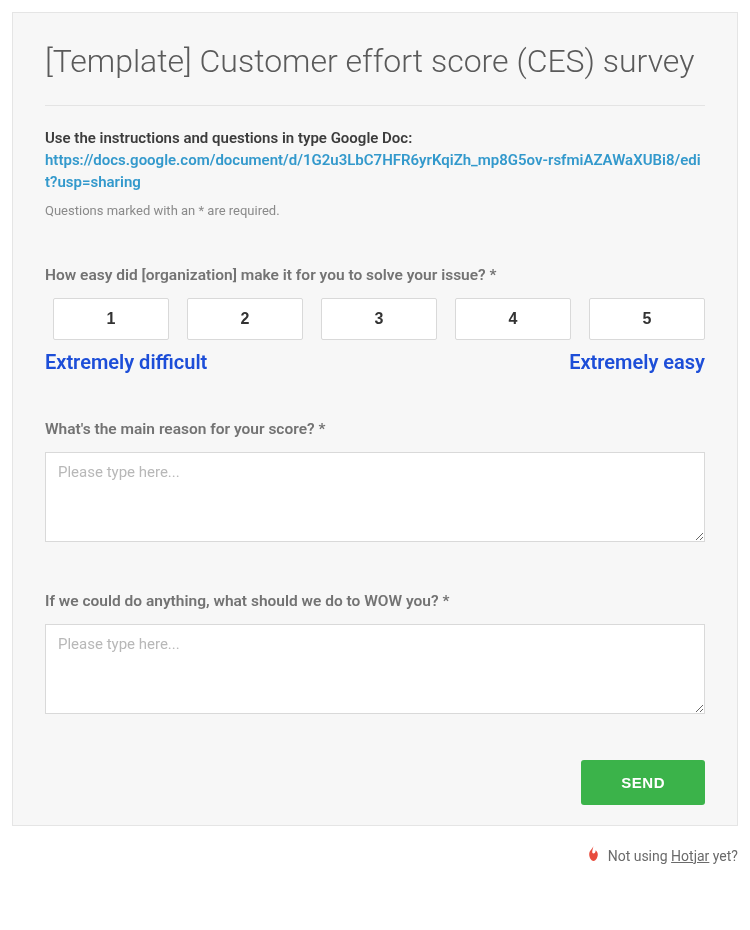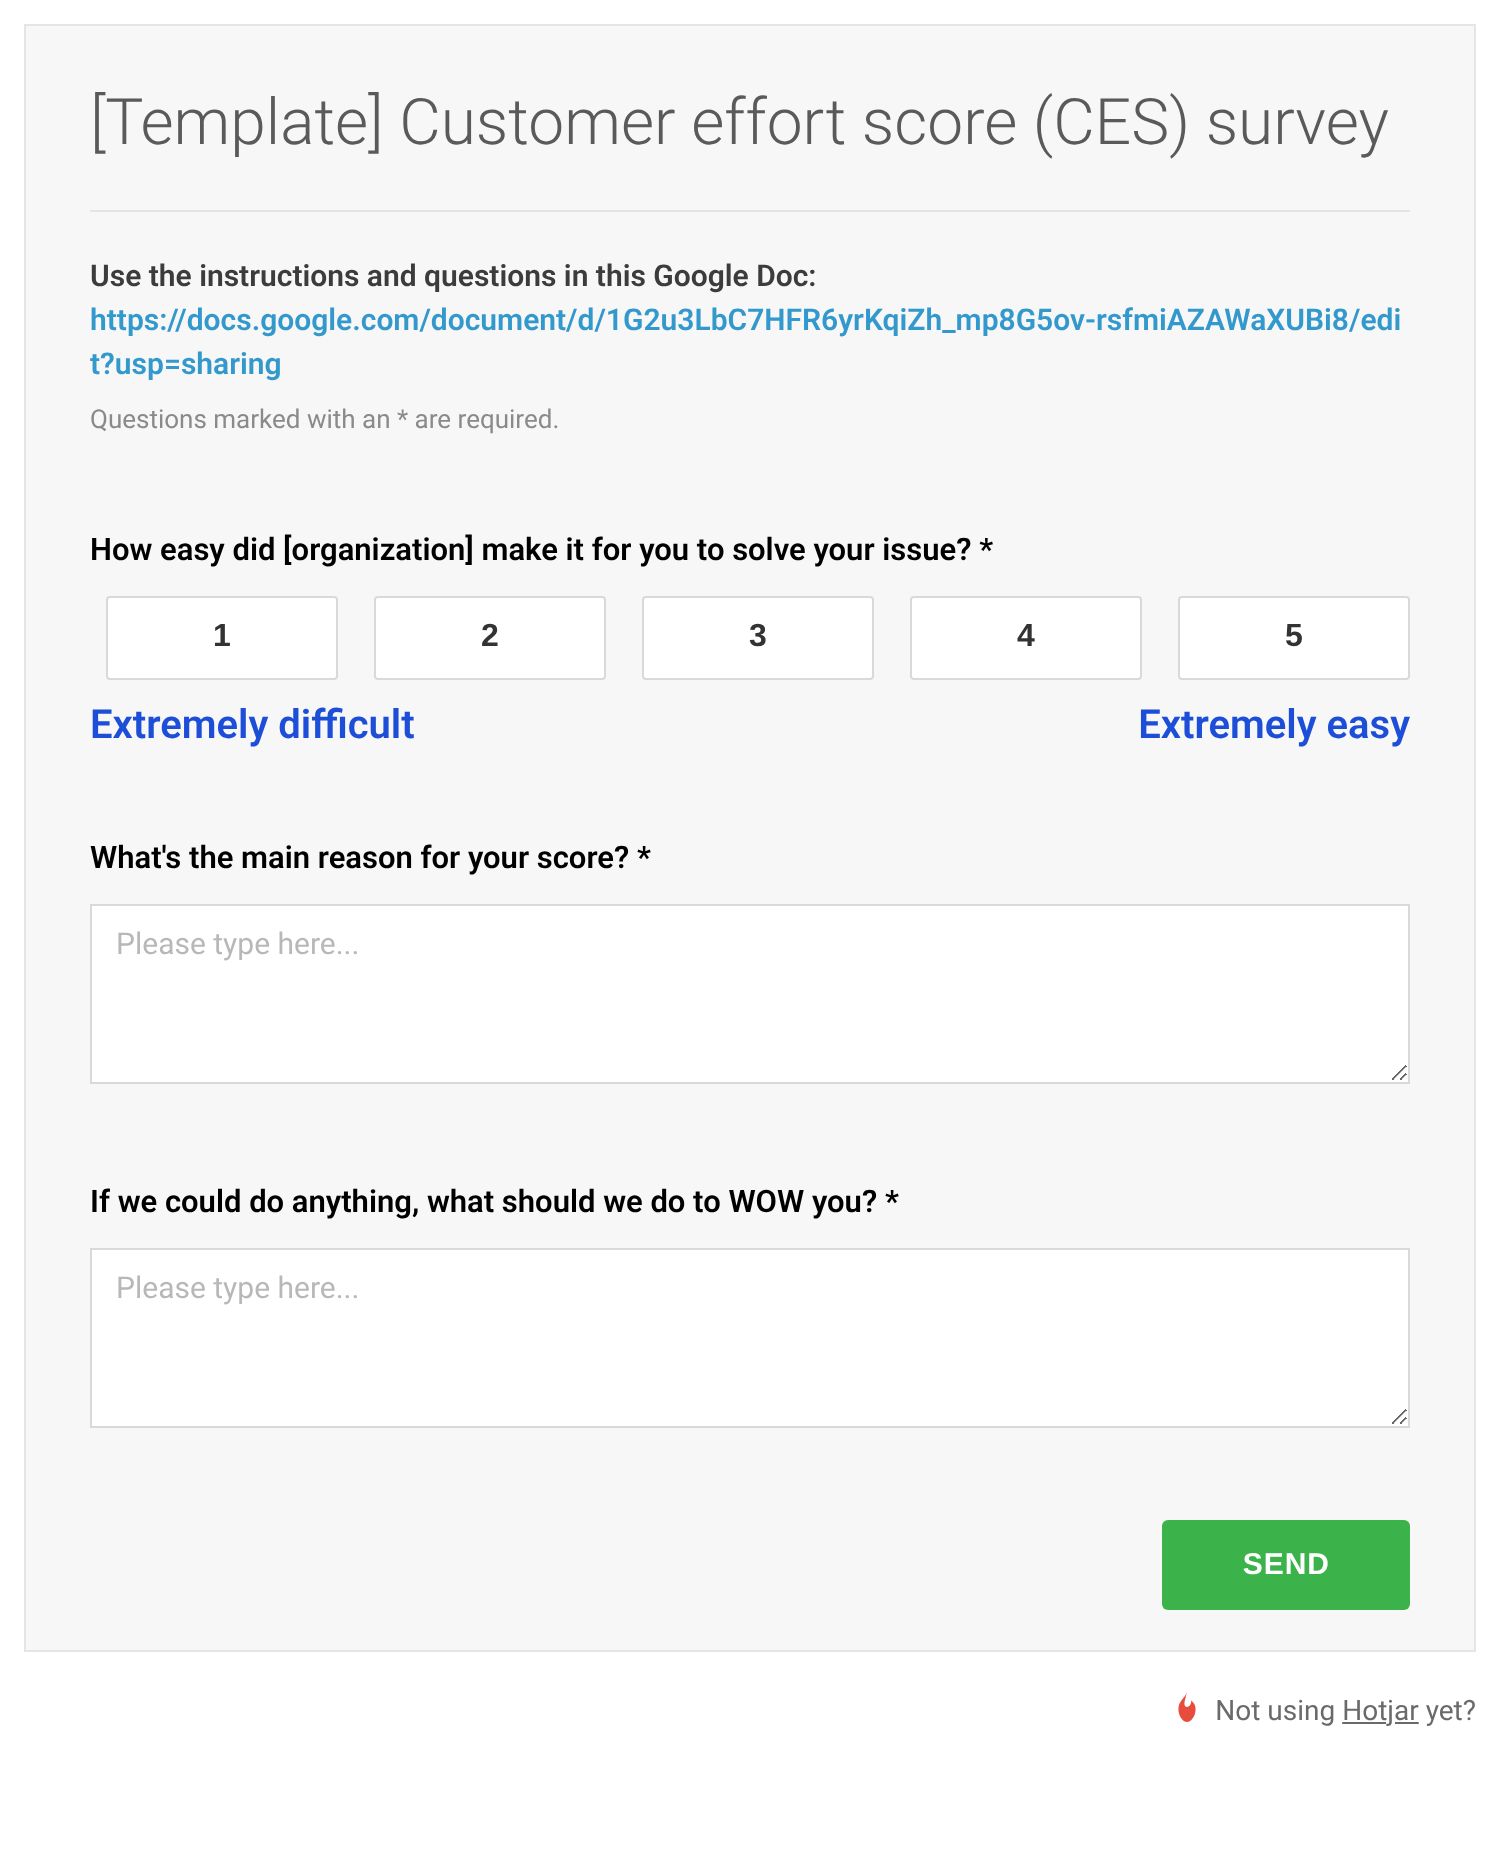--- a/index.html
+++ b/index.html
@@ -50,21 +50,21 @@
       font-size: 13px;
       color: #8a8a8a;
       margin-bottom: 48px;
     }
     .question-block {
       margin-bottom: 46px;
     }
     .question-label {
       font-size: 15.5px;
       font-weight: 600;
-      color: #000000;
+      color: #737373;
       margin-bottom: 14px;
     }
     .rating-row {
       display: flex;
       gap: 18px;
       margin-left: 8px;
       margin-bottom: 10px;
     }
     .rating-btn {
       flex: 1;
@@ -137,21 +137,21 @@
       font-size: 15px;
     }
   </style>
 </head>
 <body>
 
 <div class="survey-card">
   <h1 class="survey-title">[Template] Customer effort score (CES) survey</h1>
   <hr class="divider">
 
-  <div class="intro-text">Use the instructions and questions in this Google Doc:</div>
+  <div class="intro-text">Use the instructions and questions in type Google Doc:</div>
   <a class="doc-link">https://docs.google.com/document/d/1G2u3LbC7HFR6yrKqiZh_mp8G5ov-rsfmiAZAWaXUBi8/edit?usp=sharing</a>
   <div class="required-note">Questions marked with an * are required.</div>
 
   <div class="question-block">
     <div class="question-label">How easy did [organization] make it for you to solve your issue? *</div>
     <div class="rating-row">
       <button class="rating-btn">1</button>
       <button class="rating-btn">2</button>
       <button class="rating-btn">3</button>
       <button class="rating-btn">4</button>

